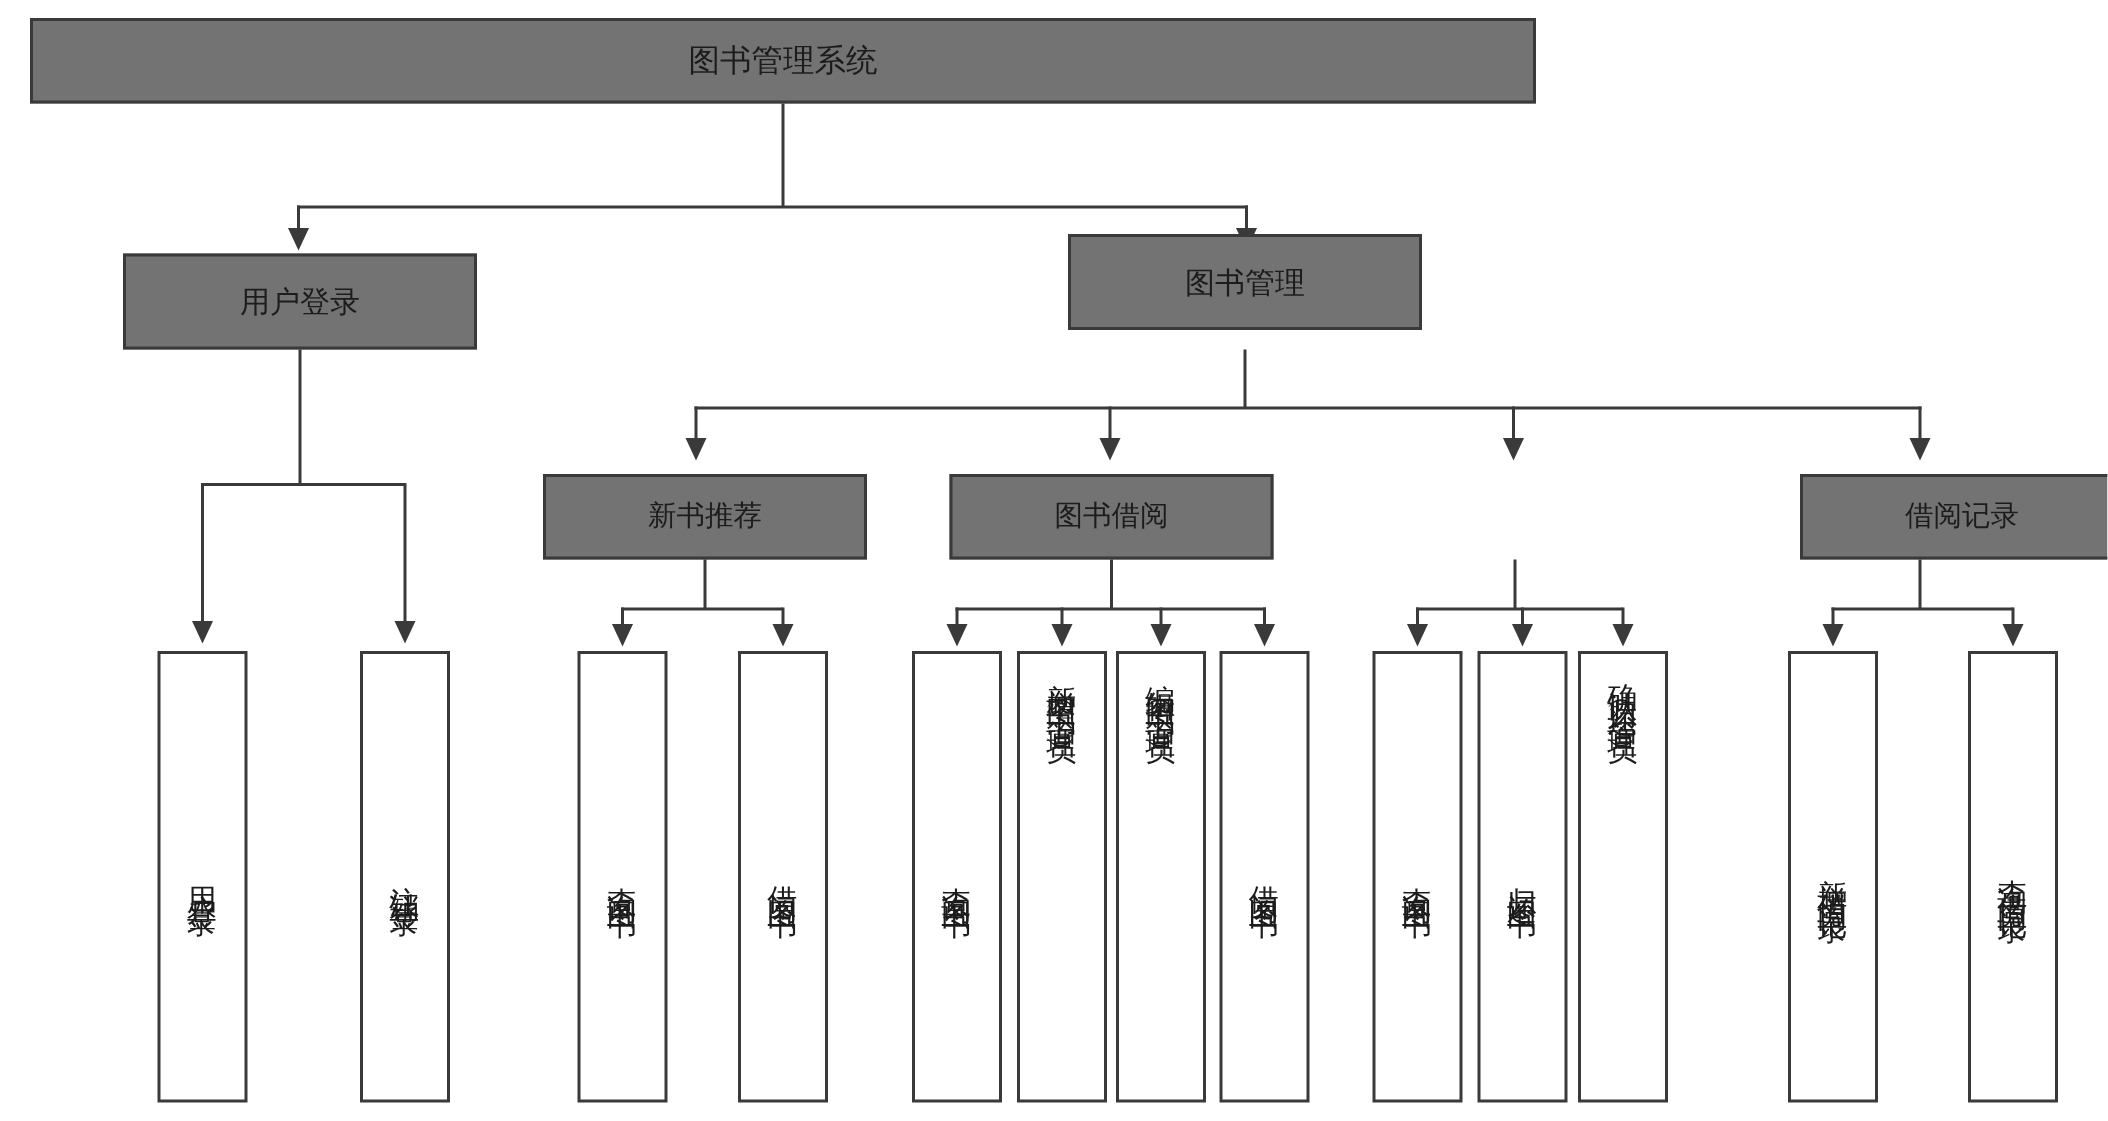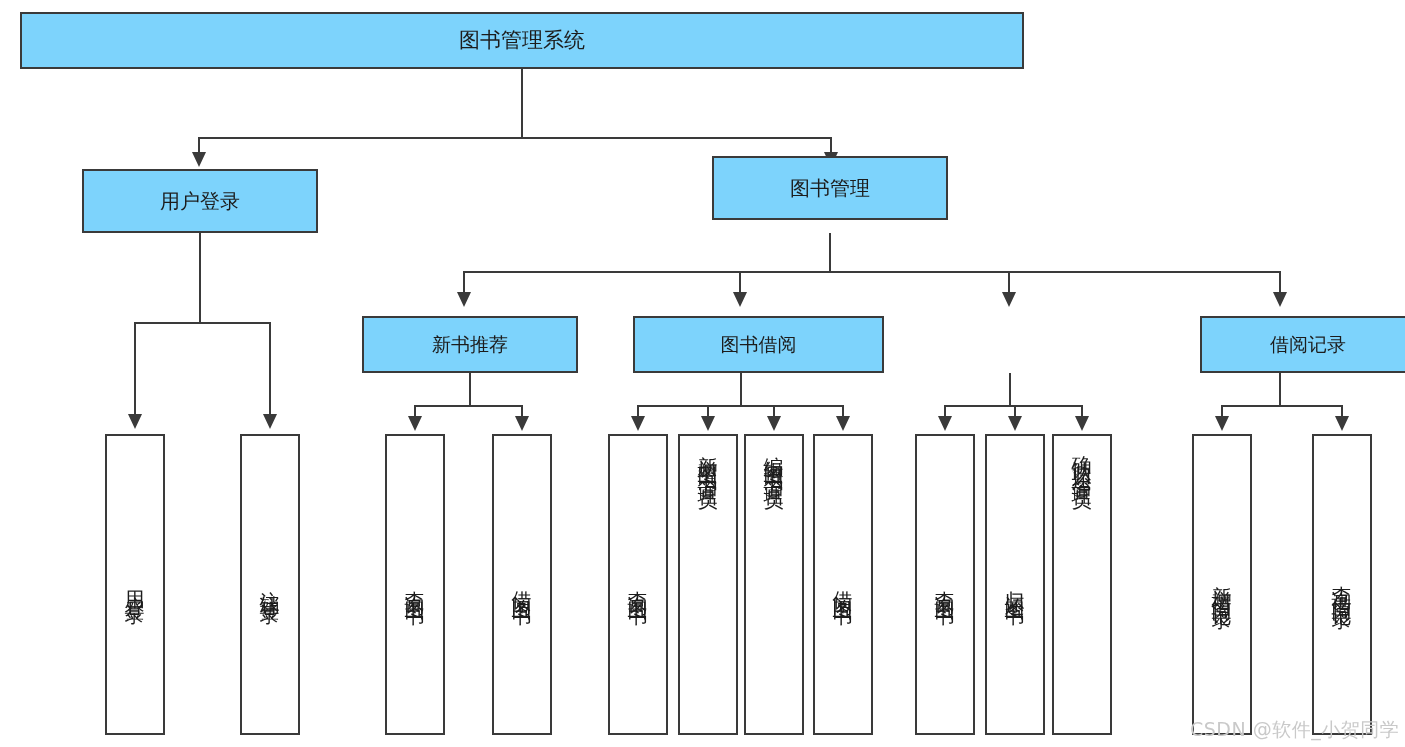--- a/index.html
+++ b/index.html
@@ -14,21 +14,21 @@
     position: relative;
     width: 1405px;
     height: 747px;
     background: #ffffff;
     overflow: hidden;
   }
   .node {
     position: absolute;
     box-sizing: border-box;
     border: 2px solid #3a3a3a;
-    background: #7dd3fc;
+    background: #737373;
     display: flex;
     align-items: center;
     justify-content: center;
     color: #1c1c1c;
     line-height: 1.15;
   }
   .node.root {
     font-size: 21px;
   }
   .node.level1 {
@@ -120,21 +120,21 @@
   <div class="connector vline" style="left:739px; top:271px; width:2px; height:22px;"></div>
   <div class="arrow" style="left:733px; top:292px;"></div>
   <div class="connector vline" style="left:1008px; top:271px; width:2px; height:22px;"></div>
   <div class="arrow" style="left:1002px; top:292px;"></div>
   <div class="connector vline" style="left:1279px; top:271px; width:2px; height:22px;"></div>
   <div class="arrow" style="left:1273px; top:292px;"></div>
 
   <div class="node level2" style="left:362px; top:316px; width:216px; height:57px;">
     <span>新书推荐</span>
   </div>
-  <div class="node level2" style="left:633px; top:316px; width:251px; height:57px;">
+  <div class="node level2" style="left:633px; top:316px; width:216px; height:57px;">
     <span>图书借阅</span>
   </div>
   <div class="node level2" style="left:1200px; top:316px; width:216px; height:57px;">
     <span>借阅记录</span>
   </div>
 
   <div class="connector vline" style="left:469px; top:373px; width:2px; height:33px;"></div>
   <div class="connector hline" style="left:414px; top:405px; width:108px; height:2px;"></div>
   <div class="connector vline" style="left:414px; top:405px; width:2px; height:12px;"></div>
   <div class="arrow" style="left:408px; top:416px;"></div>
@@ -205,15 +205,14 @@
     <span class="vtext">确认归还（管理员）</span>
   </div>
 
   <div class="leaf align-center" style="left:1192px; top:434px; width:60px; height:301px;">
     <span class="vtext">新增借阅记录</span>
   </div>
   <div class="leaf align-center" style="left:1312px; top:434px; width:60px; height:301px;">
     <span class="vtext">查询借阅记录</span>
   </div>
 
-  <div class="watermark" style="left:1190px; top:717px;">CSDN @软件_小贺同学</div>
 
 </div>
 
 </body></html>

